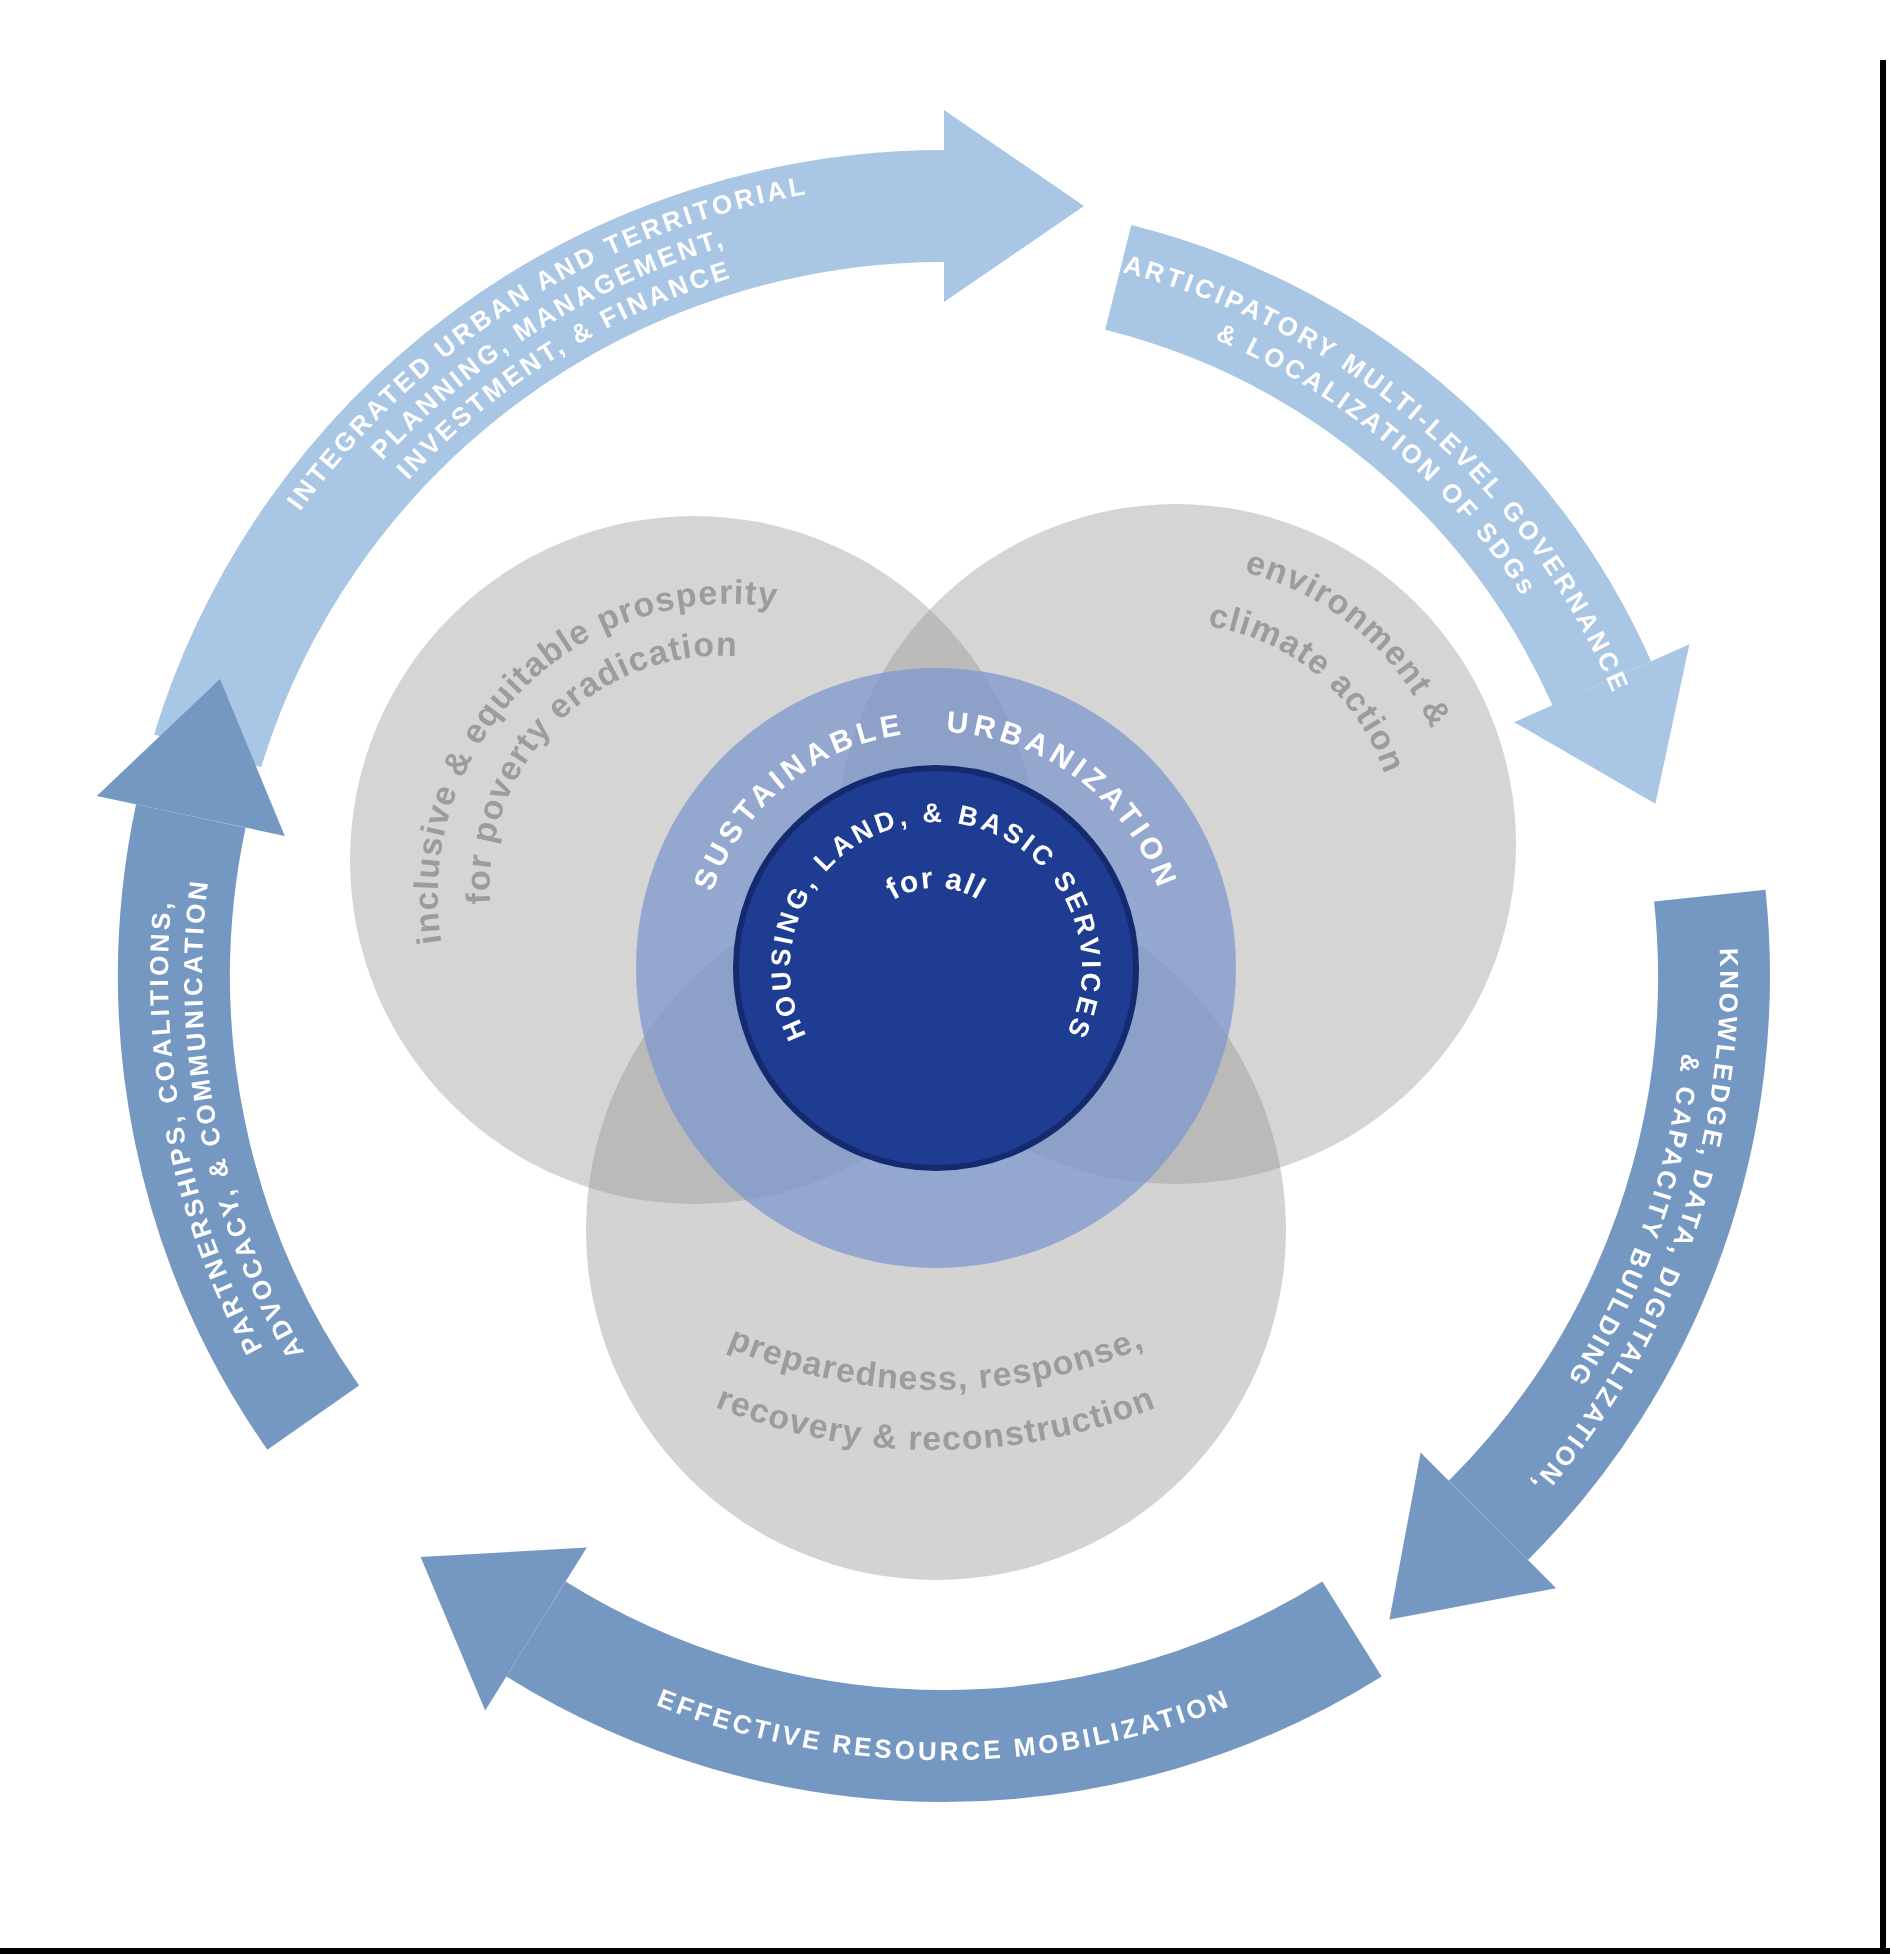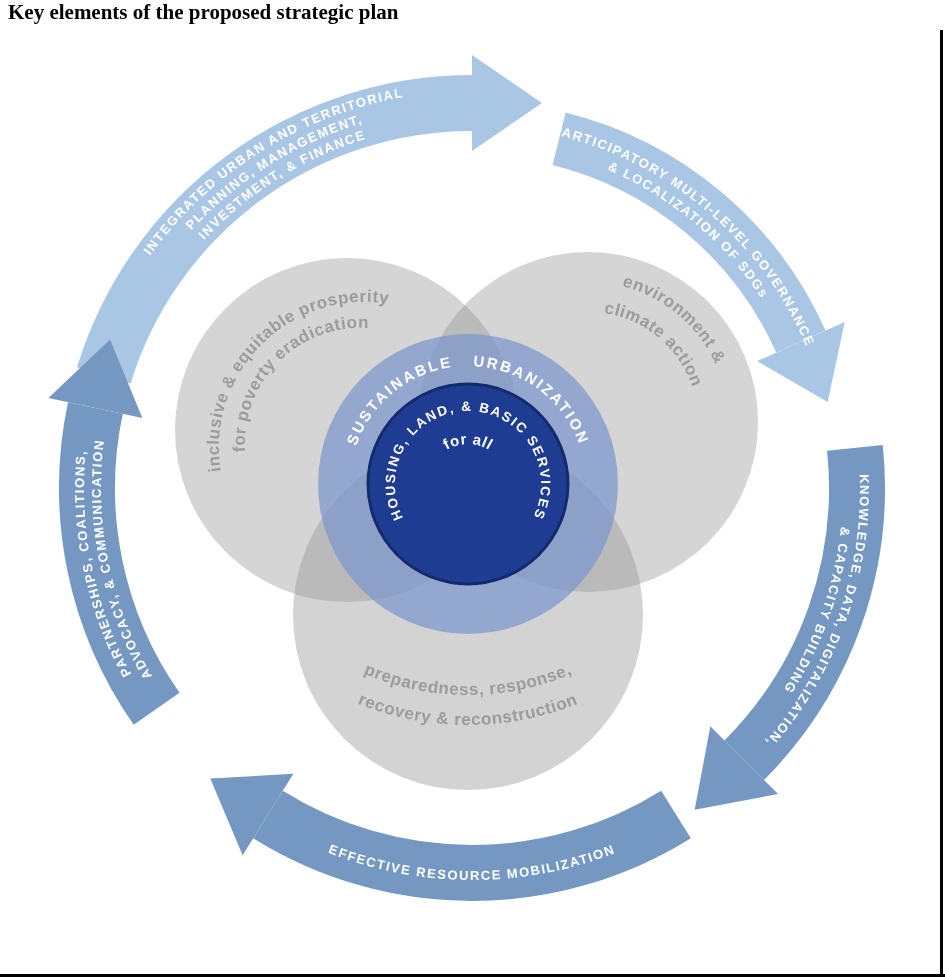--- a/index.html
+++ b/index.html
@@ -43,21 +43,20 @@
   .ring-text   { font-size: 15px;   font-weight: bold; letter-spacing: 2.4px; fill: #ffffff; }
   .core-text   { font-size: 13.5px; font-weight: bold; letter-spacing: 1.8px; fill: #ffffff; }
   .forall-text { font-size: 15px;   font-weight: bold; letter-spacing: 0.6px; fill: #ffffff; }
   .venn-text   { font-size: 17px;   font-weight: bold; letter-spacing: 0.6px; }
 </style>
 </head>
 <body>
 
 <div class="stage">
 
-  <div class="page-title">Key elements of the proposed strategic plan</div>
 
   <svg width="945" height="977" viewBox="0 0 945 977">
 
     <defs>
 
       <path id="tp-a1-1" d="M 75.6 467.2 A 397 397 0 0 1 627.1 122.6"></path>
       <path id="tp-a1-2" d="M 91.5 468.1 A 381 381 0 0 1 620.9 137.3"></path>
       <path id="tp-a1-3" d="M 107.5 468.9 A 365 365 0 0 1 614.6 152"></path>
       <path id="tp-a2-1" d="M 472 125 A 363 363 0 0 1 829.5 425"></path>
       <path id="tp-a2-2" d="M 472 142 A 346 346 0 0 1 812.7 427.9"></path>

